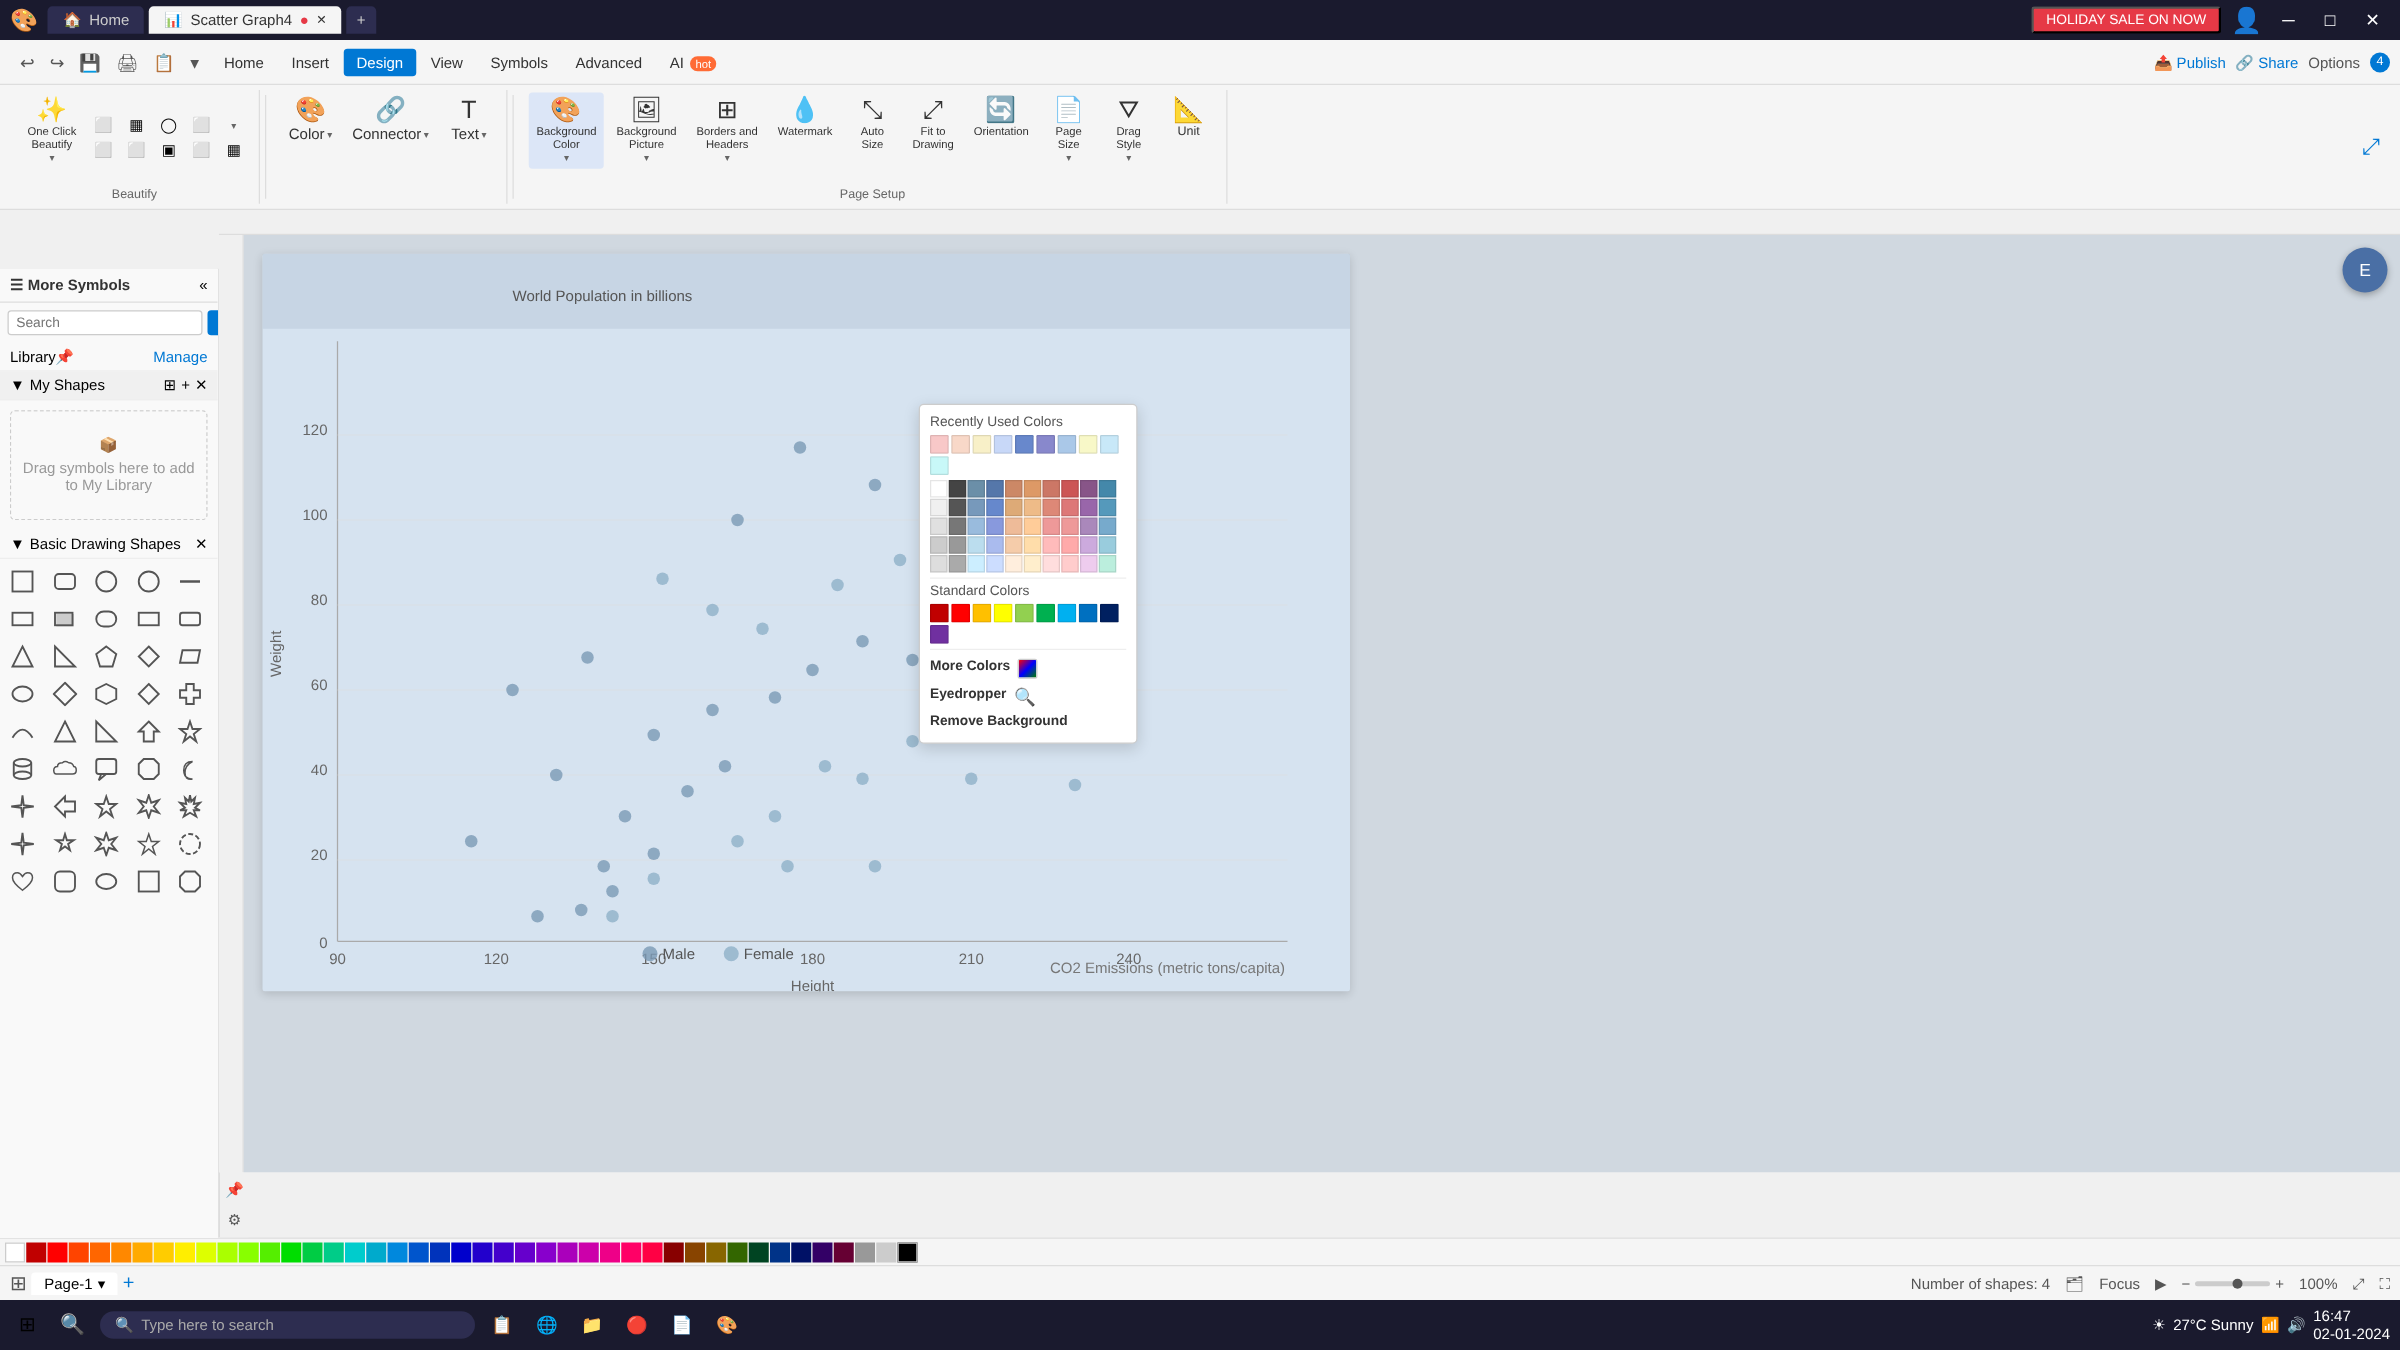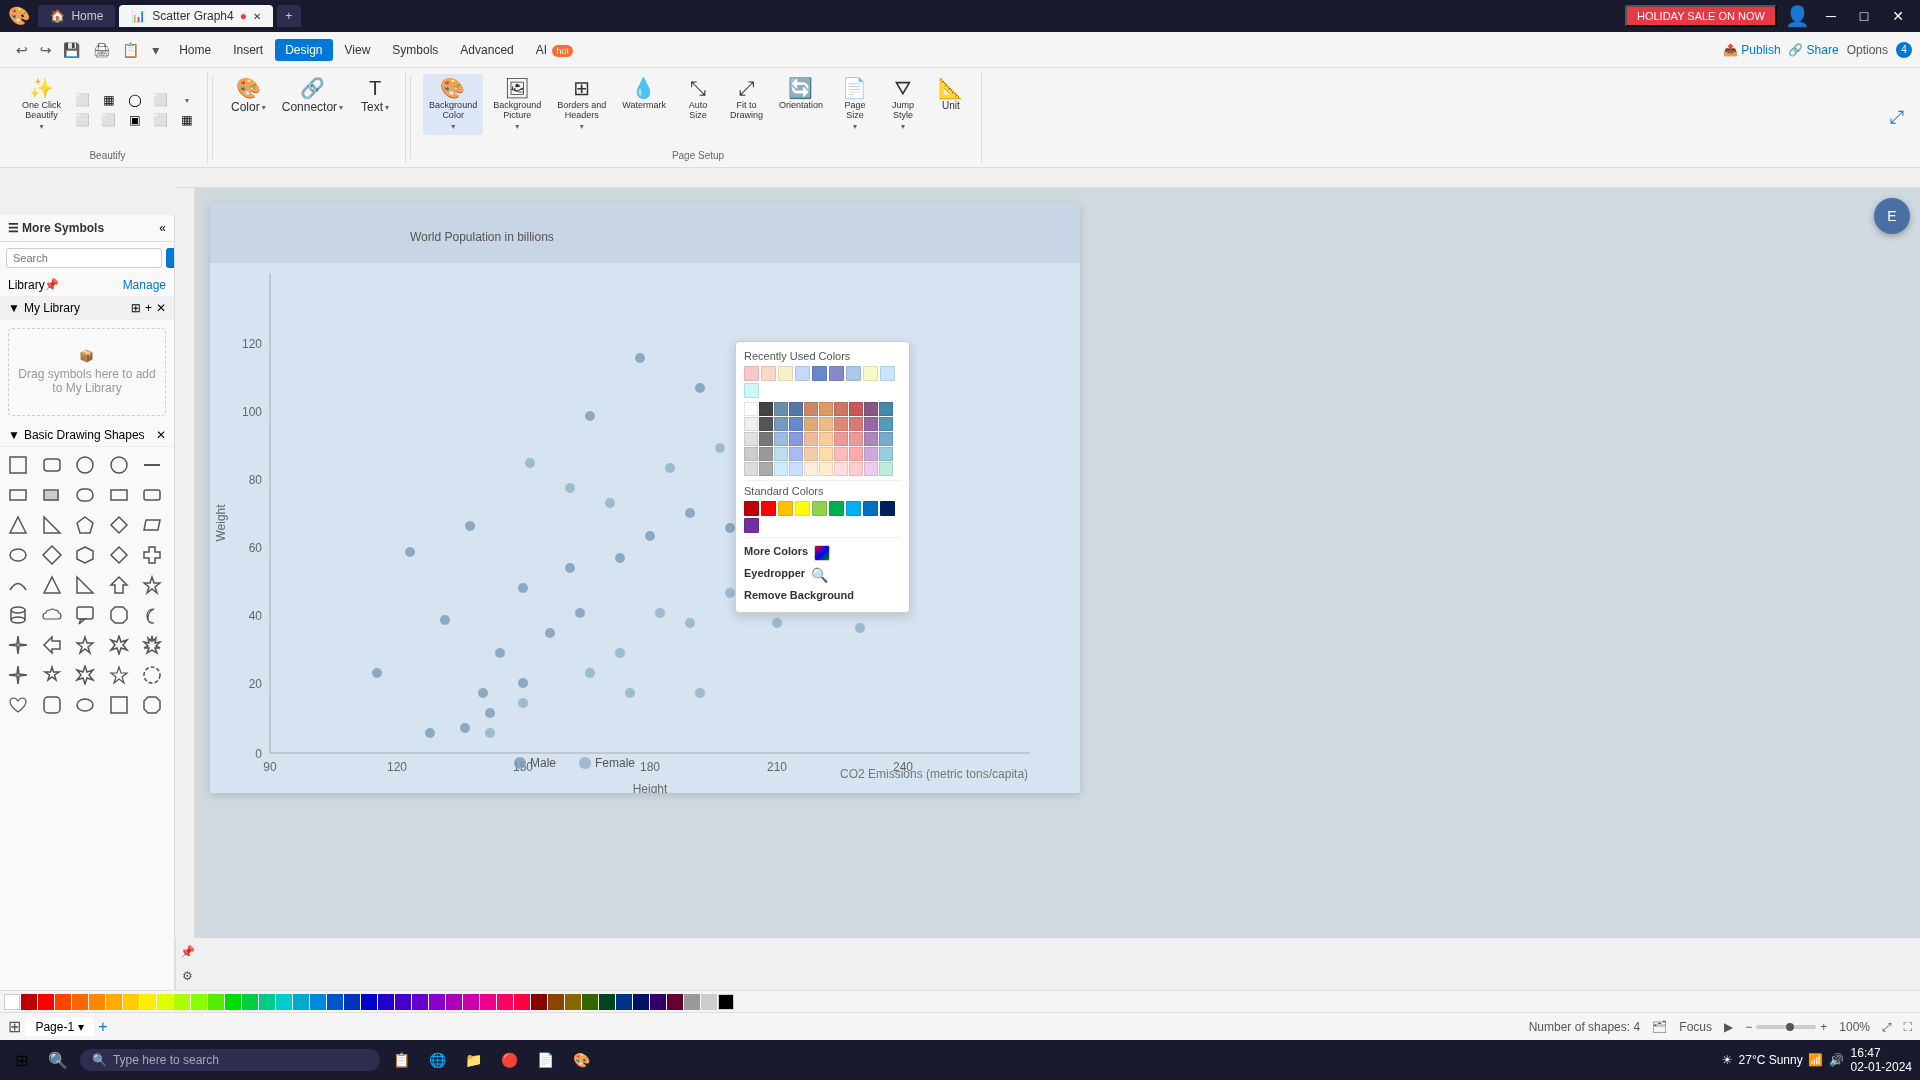--- a/index.html
+++ b/index.html
@@ -279,21 +279,21 @@
         <div style="font-size:9px;text-align:center;">Orientation</div>
       </div>
       <div class="ribbon-btn">
         <span class="ribbon-icon">📄</span>
         <div style="font-size:9px;text-align:center;white-space:pre-line;">Page
 Size</div>
         <span class="dropdown-arrow">▾</span>
       </div>
       <div class="ribbon-btn">
         <span class="ribbon-icon">⛛</span>
-        <div style="font-size:9px;text-align:center;white-space:pre-line;">Jump
+        <div style="font-size:9px;text-align:center;white-space:pre-line;">Drag
 Style</div>
         <span class="dropdown-arrow">▾</span>
       </div>
       <div class="ribbon-btn">
         <span class="ribbon-icon">📐</span>
         <div style="font-size:10px;text-align:center;">Unit</div>
       </div>
     </div>
     <div class="ribbon-section-label">Page Setup</div>
   </div>
@@ -323,21 +323,21 @@
 
     <div class="library-section">
       <span>Library</span>
       <span>📌</span>
       <span style="color:#0078d4;cursor:pointer;margin-left:auto;">Manage</span>
     </div>
 
     <div class="my-library-header">
       <div style="display:flex;align-items:center;gap:4px;">
         <span>▼</span>
-        <span>My Library</span>
+        <span>My Shapes</span>
       </div>
       <div style="display:flex;gap:4px;">
         <span>⊞</span>
         <span>+</span>
         <span>✕</span>
       </div>
     </div>
 
     <div class="drag-area">
       <span>📦</span>
@@ -702,21 +702,21 @@
 
             <circle cx="310" cy="560" r="6" fill="#7a9ab5" opacity="0.8"></circle>
             <text x="320" y="564" font-size="12" fill="#555">Male</text>
             <circle cx="375" cy="560" r="6" fill="#8eb0c8" opacity="0.8"></circle>
             <text x="385" y="564" font-size="12" fill="#555">Female</text>
 
             <text x="630" y="575" font-size="10" fill="#777">CO2 Emissions (metric tons/capita)</text>
           </svg>
         </div>
 
-        <div class="color-picker-dropdown" style="top:153px;left:540px;">
+        <div class="color-picker-dropdown" style="top:135px;left:540px;">
           <div class="cp-section-title">Recently Used Colors</div>
           <div class="cp-colors-row">
             <div class="cp-color" style="background:#f8c8c8;"></div>
             <div class="cp-color" style="background:#f8d8c8;"></div>
             <div class="cp-color" style="background:#f8f0c8;"></div>
             <div class="cp-color" style="background:#c8d8f8;"></div>
             <div class="cp-color" style="background:#6888cc;"></div>
             <div class="cp-color" style="background:#8888cc;"></div>
             <div class="cp-color" style="background:#aac8e8;"></div>
             <div class="cp-color" style="background:#f8f8c8;"></div>

